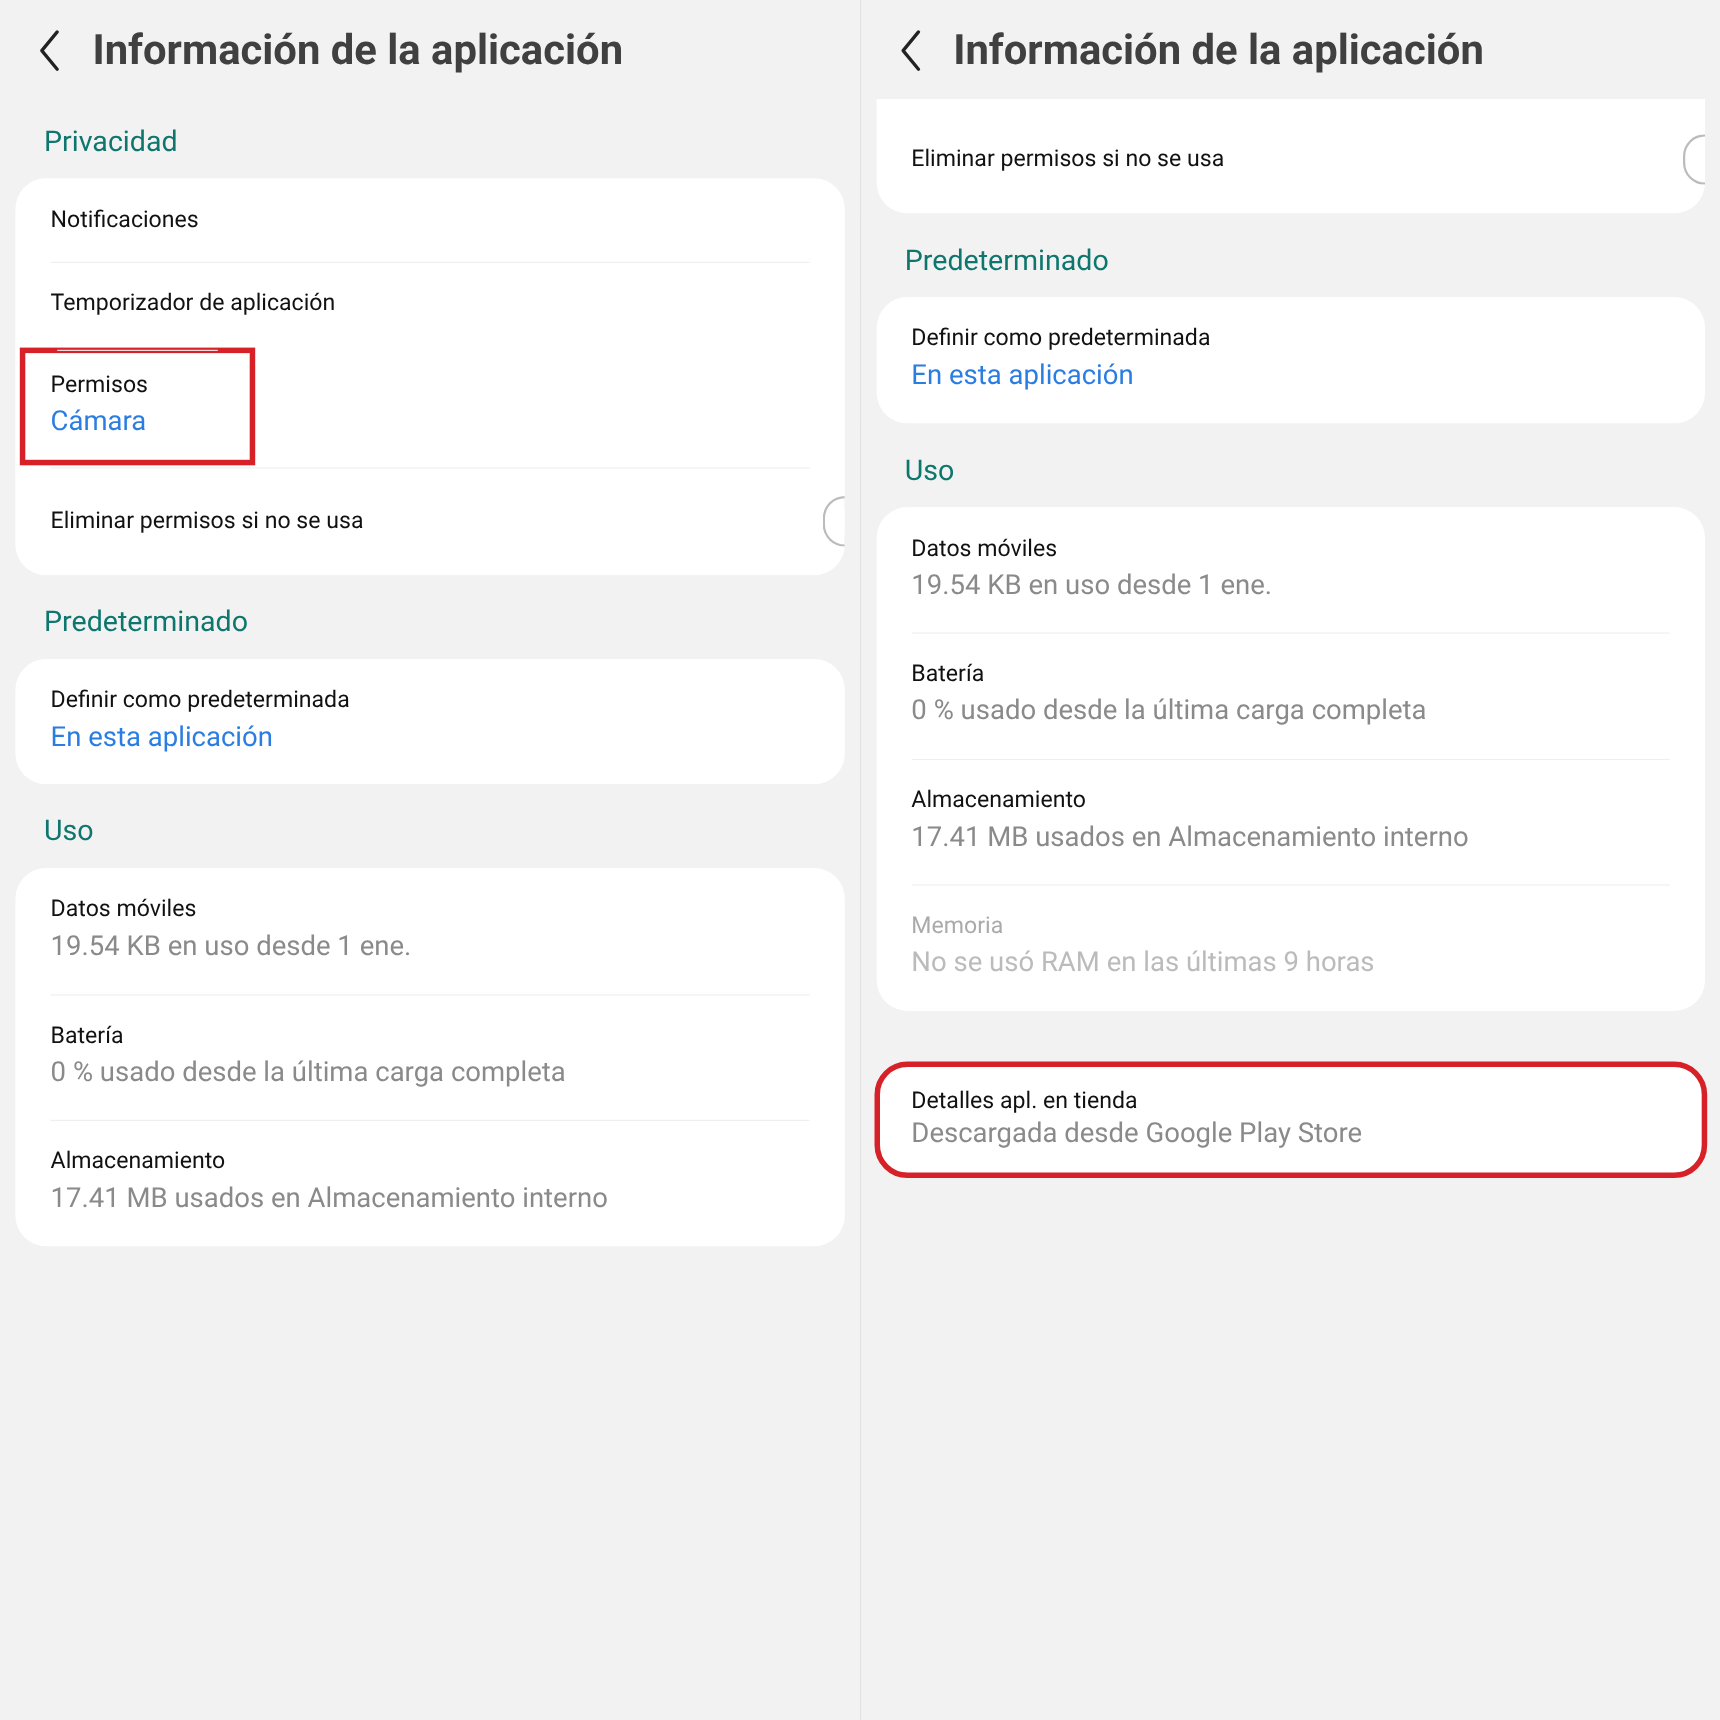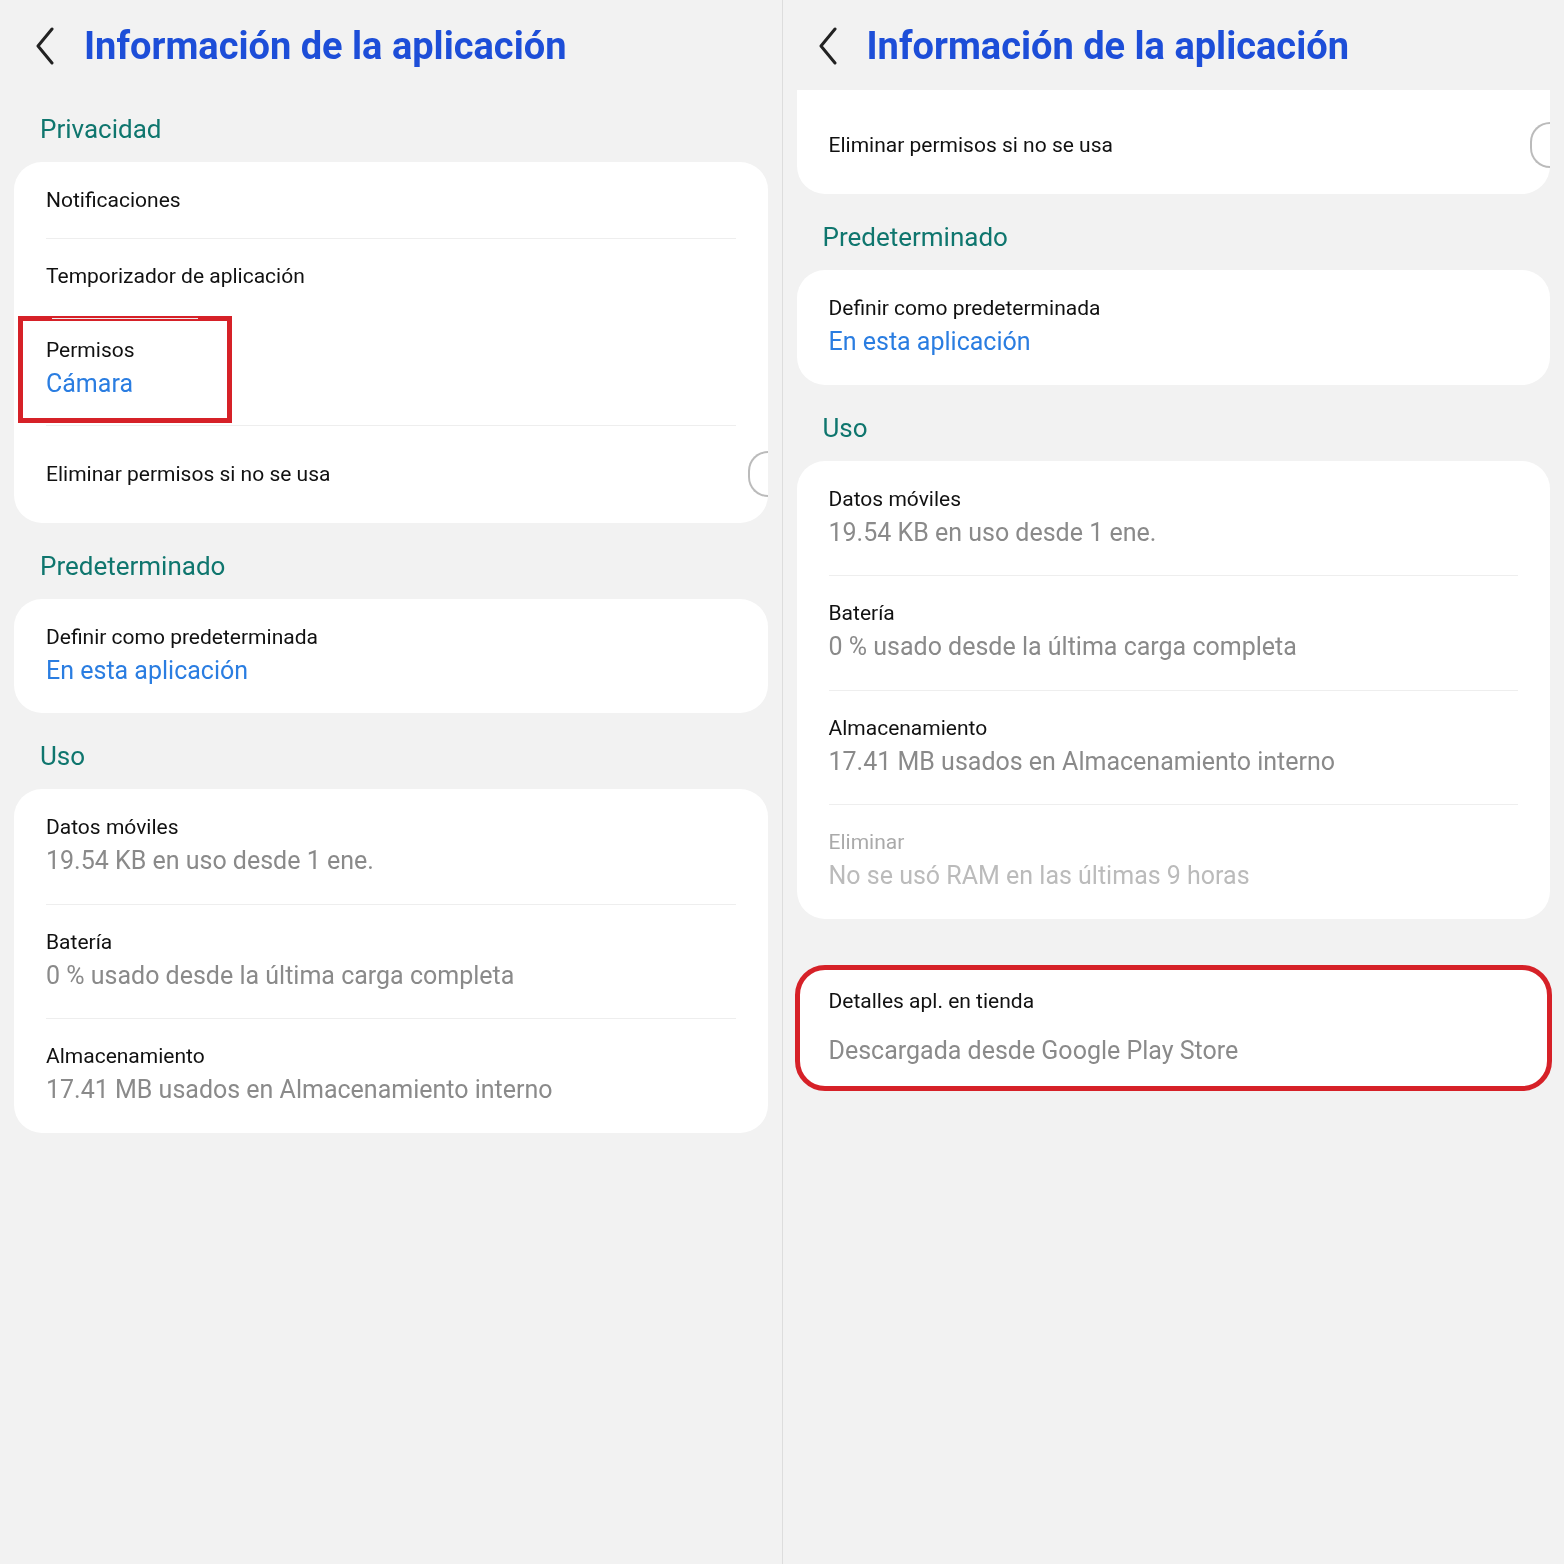--- a/index.html
+++ b/index.html
@@ -32,21 +32,21 @@
       display: flex;
       align-items: center;
       justify-content: center;
       margin-right: 20px;
       cursor: pointer;
     }
     .back-icon svg { width: 24px; height: 38px; }
     .title {
       font-size: 38px;
       font-weight: 700;
-      color: #1d4ed8;
+      color: #404040;
     }
     .section-label {
       padding: 28px 40px 18px 40px;
       font-size: 26px;
       color: #0f766e;
       background: #f2f2f2;
     }
     .card {
       background: #fff;
       border-radius: 28px;
@@ -208,23 +208,23 @@
     </div>
     <div class="row">
       <div class="row-title">Batería</div>
       <div class="row-sub">0 % usado desde la última carga completa</div>
     </div>
     <div class="row">
       <div class="row-title">Almacenamiento</div>
       <div class="row-sub">17.41 MB usados en Almacenamiento interno</div>
     </div>
     <div class="row">
-      <div class="row-title memory-title">Eliminar</div>
+      <div class="row-title memory-title">Memoria</div>
       <div class="row-sub memory-sub">No se usó RAM en las últimas 9 horas</div>
     </div>
   </div>
 
   <div class="spacer-lg"></div>
   <div class="standalone-row highlight-red">
-    <div class="row-title" style="margin-bottom:22px">Detalles apl. en tienda</div>
+    <div class="row-title" style="margin-bottom:2px">Detalles apl. en tienda</div>
     <div class="row-sub">Descargada desde Google Play Store</div>
   </div>
 </div>
 
 </body></html>

